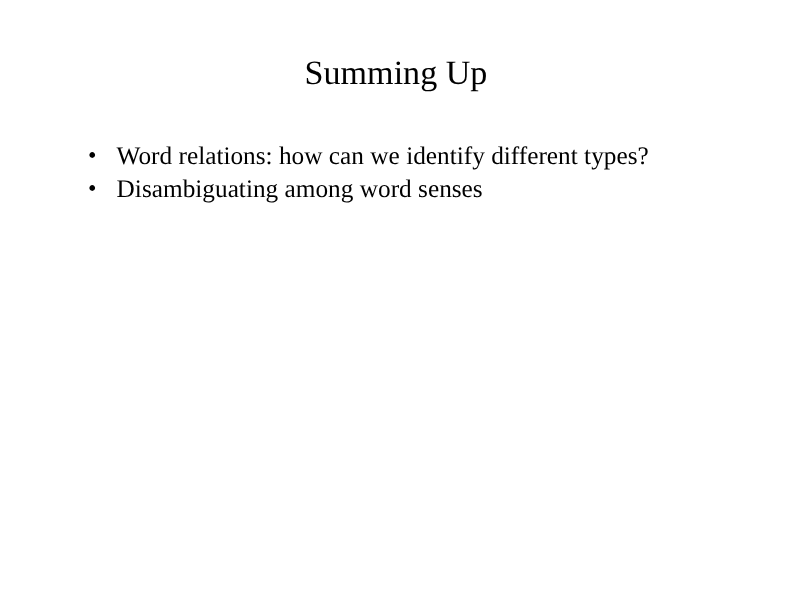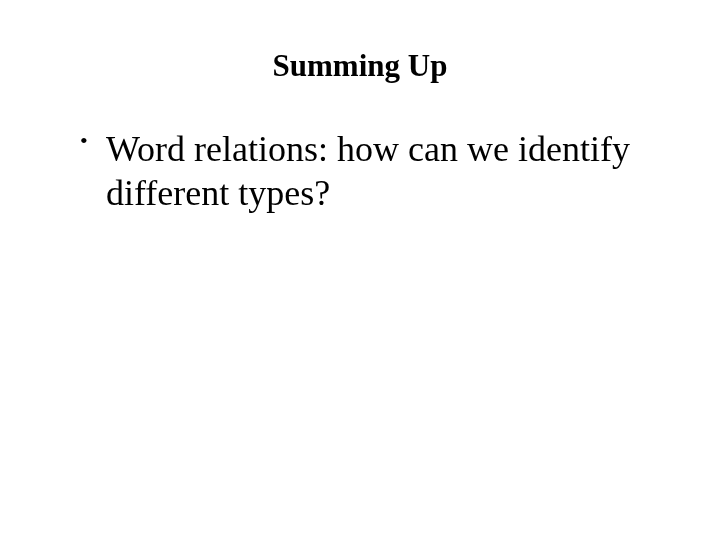--- a/index.html
+++ b/index.html
@@ -16,44 +16,45 @@
       position: relative;
     }
     .slide {
       width: 100%;
       height: 100%;
       padding: 42px 68px 0 68px;
     }
     .title {
       text-align: center;
       font-size: 31px;
-      font-weight: bold;
+      font-weight: normal;
       margin-bottom: 44px;
       margin-top: 6px;
     }
     .bullets {
       list-style: none;
       padding-left: 12px;
     }
     .bullets li {
-      font-size: 36px;
+      font-size: 23px;
       line-height: 1.22;
       margin-bottom: 2px;
       position: relative;
       padding-left: 26px;
     }
     .bullets li::before {
       content: "•";
       position: absolute;
       left: 0;
       top: 0;
       font-size: 22px;
     }
   </style>
 </head>
 <body>
 
 <div class="slide">
   <h1 class="title">Summing Up</h1>
   <ul class="bullets">
     <li>Word relations: how can we identify different types?</li>
+    <li>Disambiguating among word senses</li>
   </ul>
 </div>
 
 </body></html>

